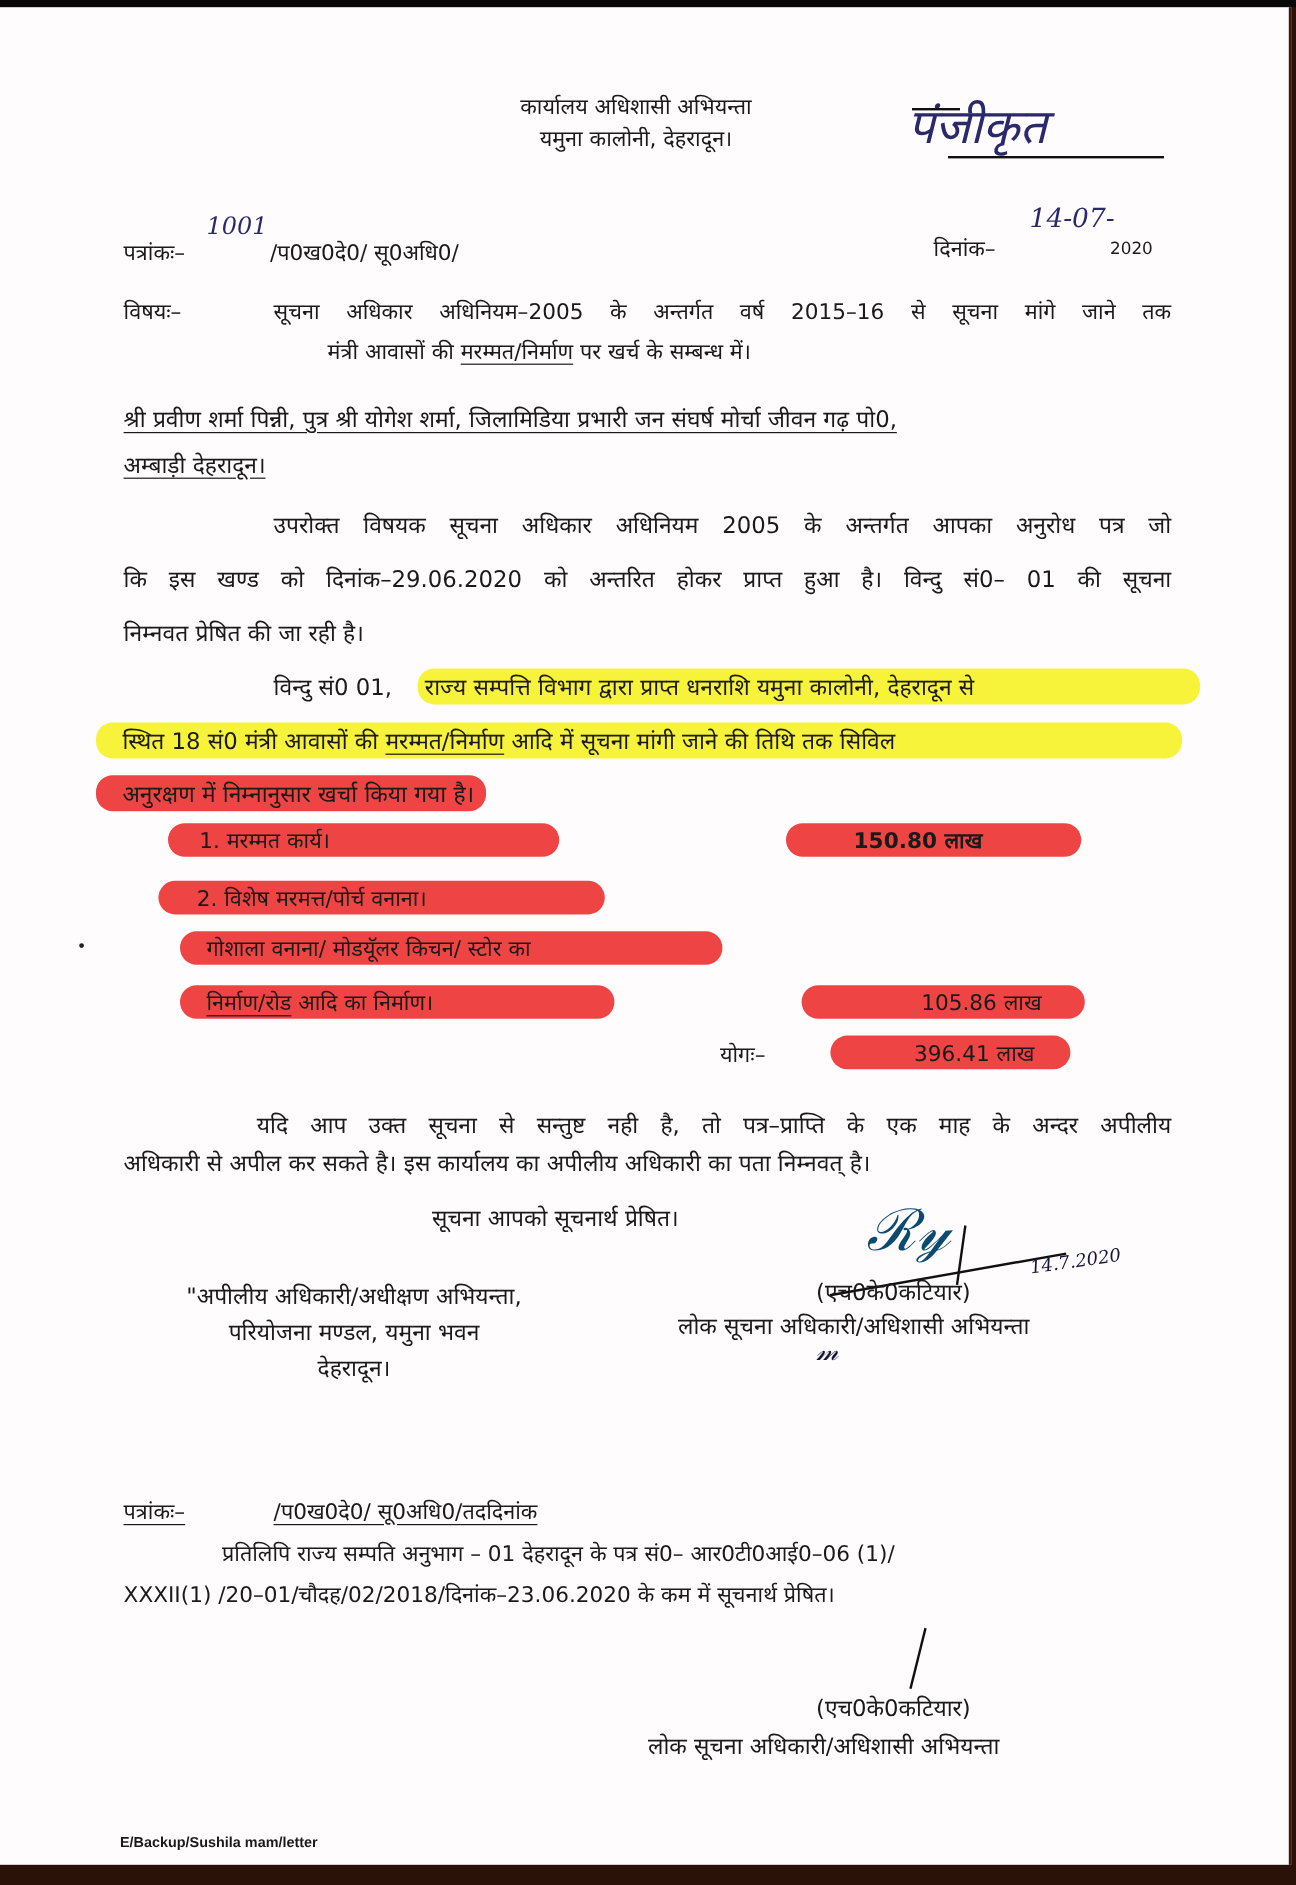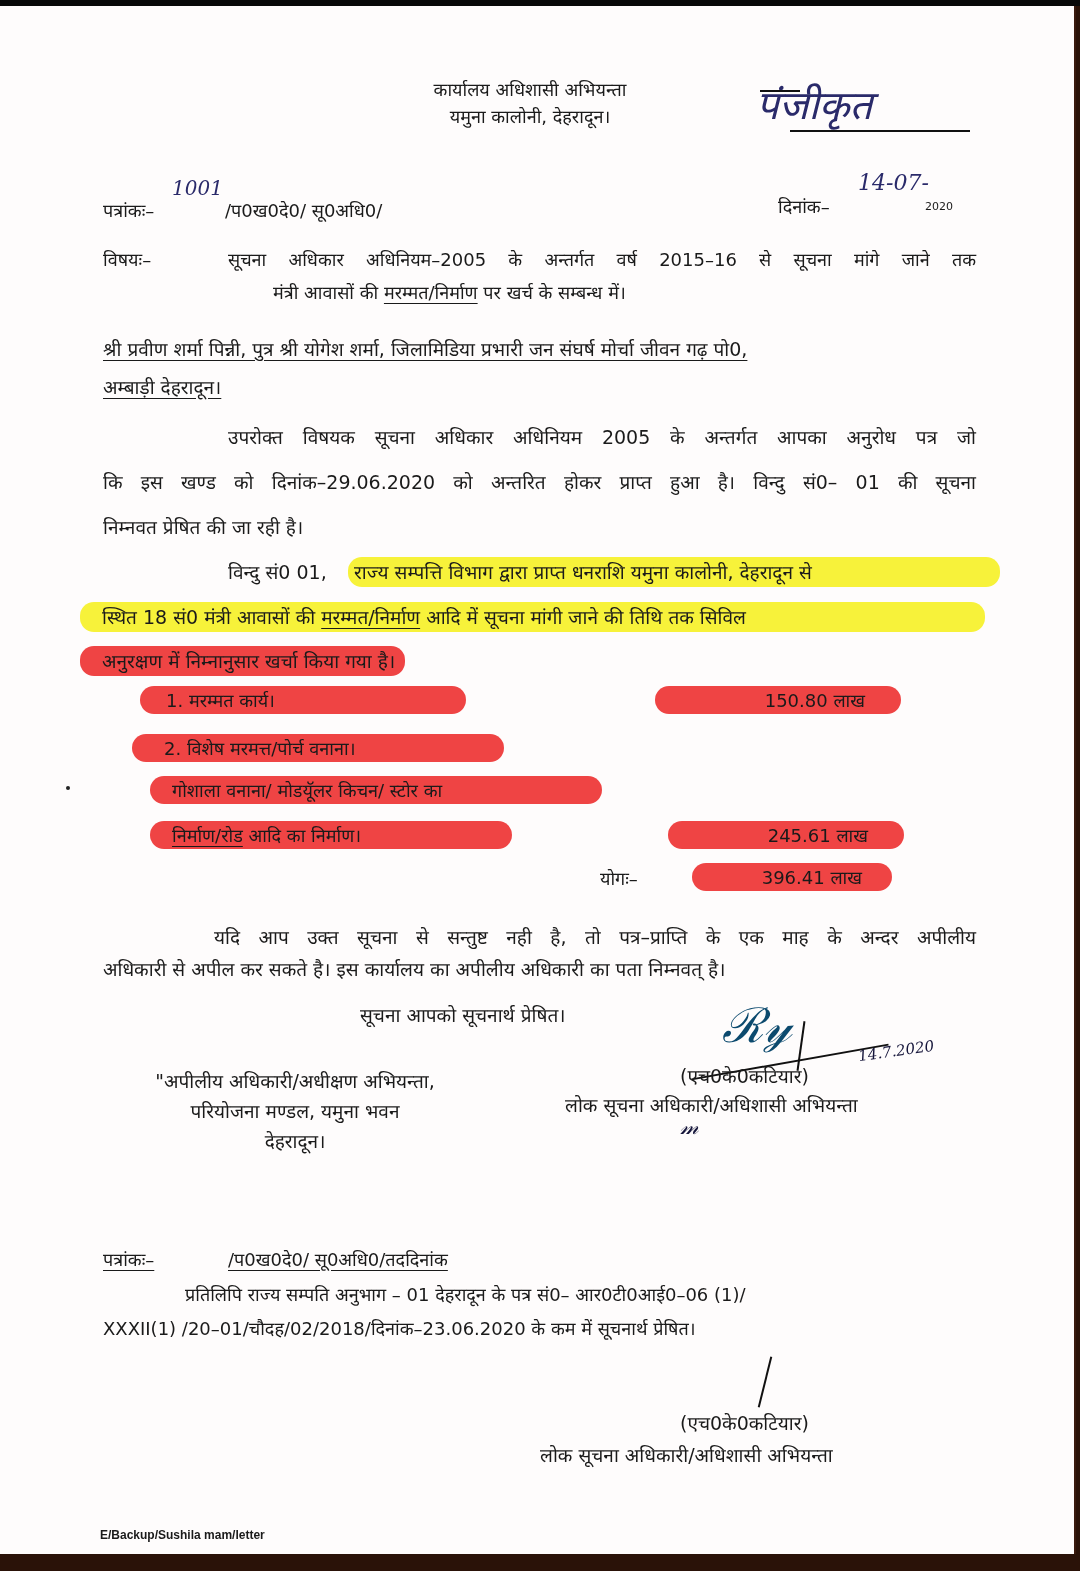--- a/index.html
+++ b/index.html
@@ -38,21 +38,21 @@
   </div>
   <div class="abs hand" style="left:756px; top:70px; font-size:40px;">पंजीकृत</div>
   <div class="sigline" style="left:760px; top:84px; width:40px; height:2px;"></div>
   <div class="sigline" style="left:790px; top:124px; width:180px; height:2px;"></div>
 
   <div class="abs t18" style="left:103px; top:192px;">पत्रांकः–</div>
   <div class="abs hand" style="left:172px; top:170px; font-size:20px;">1001</div>
   <div class="abs t18" style="left:225px; top:192px;">/प0ख0दे0/ सू0अधि0/</div>
   <div class="abs t18" style="left:778px; top:188px;">दिनांक–</div>
   <div class="abs hand" style="left:858px; top:164px; font-size:22px;">14-07-</div>
-  <div class="abs" style="left:925px; top:194px; font-size:11px;">2020</div>
+  <div class="abs" style="left:925px; top:194px; font-size:14px;">2020</div>
 
   <div class="abs t18" style="left:103px; top:241px;">विषयः–</div>
   <div class="abs t18 just" style="left:228px; top:241px; width:748px;">सूचना अधिकार अधिनियम–2005 के अन्तर्गत वर्ष 2015–16 से सूचना मांगे जाने तक</div>
   <div class="abs t18" style="left:273px; top:274px;">
     <span>मंत्री आवासों की </span><span class="ul">मरम्मत/निर्माण</span><span> पर खर्च के सम्बन्ध में।</span>
   </div>
 
   <div class="abs t19 ul" style="left:103px; top:330px;">श्री प्रवीण शर्मा पिन्नी, पुत्र श्री योगेश शर्मा, जिलामिडिया प्रभारी जन संघर्ष मोर्चा जीवन गढ़ पो0,</div>
   <div class="abs t19 ul" style="left:103px; top:368px;">अम्बाड़ी देहरादून।</div>
 
@@ -61,27 +61,27 @@
   <div class="abs t19" style="left:103px; top:508px;">निम्नवत प्रेषित की जा रही है।</div>
 
   <div class="abs t19" style="left:228px; top:553px;">विन्दु सं0 01, </div>
   <div class="abs t19" style="left:348px; top:551px; width:640px; background:#f7f23a; border-radius:14px; padding:2px 6px;">राज्य सम्पत्ति विभाग द्वारा प्राप्त धनराशि यमुना कालोनी, देहरादून से</div>
   <div class="abs t19" style="left:80px; top:596px; width:905px; background:#f7f23a; border-radius:14px; padding:2px 0 2px 22px; box-sizing:border-box;">
     <span>स्थित 18 सं0 मंत्री आवासों की </span><span class="ul">मरम्मत/निर्माण</span><span> आदि में सूचना मांगी जाने की तिथि तक सिविल</span>
   </div>
   <div class="abs t19 hl" style="left:80px; top:640px; padding-left:22px;">अनुरक्षण में निम्नानुसार खर्चा किया गया है।</div>
 
   <div class="abs t18 hl" style="left:140px; top:680px; width:290px; padding-left:26px;">1.  मरम्मत कार्य।</div>
-  <div class="abs t18 hl" style="left:655px; top:680px; width:200px; text-align:right; padding-right:36px;">150.80 लाख</div>
+  <div class="abs t18 hl" style="left:655px; top:680px; width:200px; text-align:center; padding-right:36px;font-weight:bold;">150.80 लाख</div>
   <div class="abs t18 hl" style="left:132px; top:728px; width:330px; padding-left:32px;">2.  विशेष मरमत्त/पोर्च वनाना।</div>
   <div class="abs t18 hl" style="left:150px; top:770px; width:420px; padding-left:22px;">गोशाला वनाना/ मोडयूॅलर किचन/ स्टोर का</div>
   <div class="abs t18 hl" style="left:150px; top:815px; width:330px; padding-left:22px;">
     <span class="ul">निर्माण/रोड</span><span> आदि का निर्माण।</span>
   </div>
-  <div class="abs t18 hl" style="left:668px; top:815px; width:190px; text-align:right; padding-right:36px;">245.61 लाख</div>
+  <div class="abs t18 hl" style="left:668px; top:815px; width:190px; text-align:right; padding-right:36px;">105.86 लाख</div>
   <div class="abs t18" style="left:600px; top:860px;">योगः–</div>
   <div class="abs t18 hl" style="left:692px; top:857px; width:160px; text-align:right; padding-right:30px;">396.41 लाख</div>
 
   <div class="abs t19 just" style="left:214px; top:918px; width:762px;">यदि आप उक्त सूचना से सन्तुष्ट नही है, तो पत्र–प्राप्ति के एक माह के अन्दर अपीलीय</div>
   <div class="abs t19" style="left:103px; top:950px;">अधिकारी से अपील कर सकते है। इस कार्यालय का अपीलीय अधिकारी का पता निम्नवत् है।</div>
   <div class="abs t19" style="left:360px; top:996px;">सूचना आपको सूचनार्थ प्रेषित।</div>
 
   <div class="abs hand" style="left:722px; top:985px; font-size:48px; color:#0c4a6e;">ℛ𝓎</div>
   <div class="sigline" style="left:800px; top:1015px; width:2px; height:50px; transform:rotate(8deg);"></div>
   <div class="sigline" style="left:690px; top:1055px; width:200px; height:2px; transform:rotate(-10deg);"></div>

